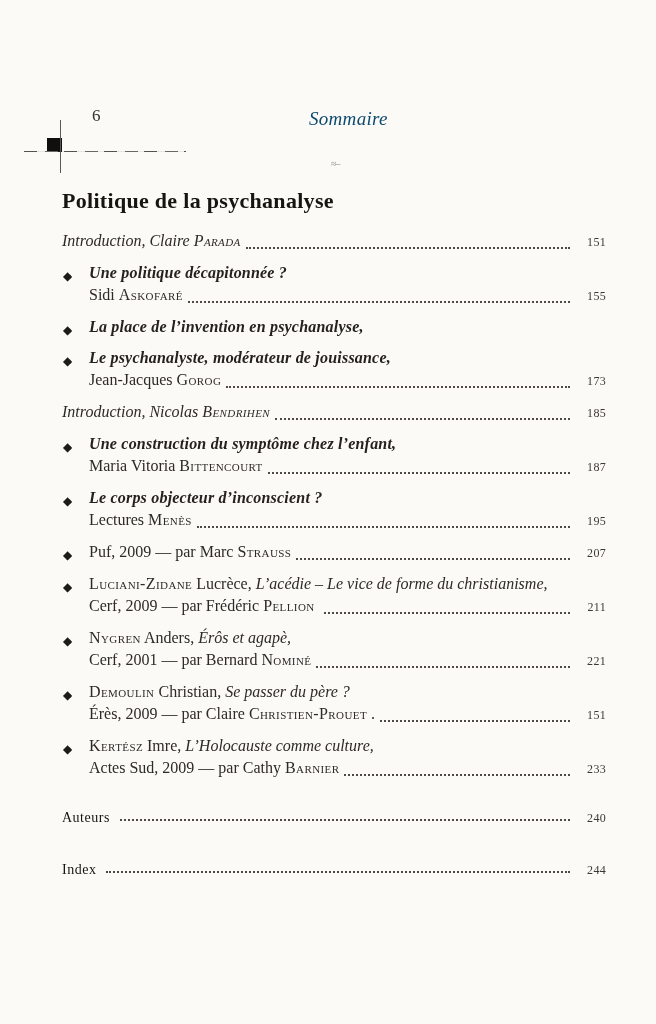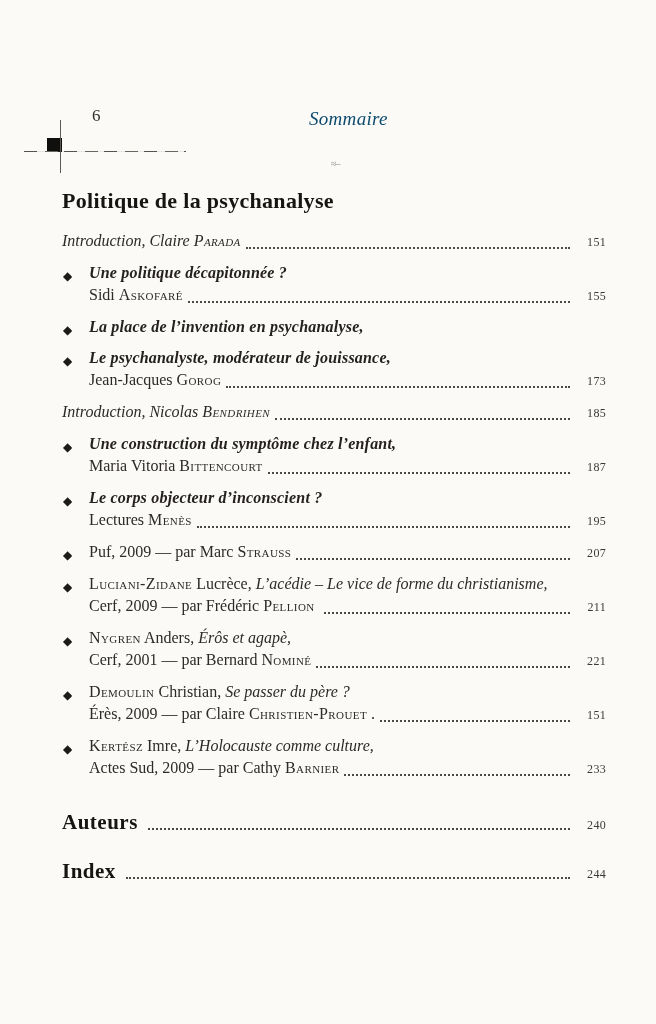--- a/index.html
+++ b/index.html
@@ -40,23 +40,23 @@
     margin:0 3px 4px 5px;
   }
   .pagenum{flex:0 0 auto;min-width:33px;text-align:right;font-size:12px;color:#3c3935;letter-spacing:.3px;}
   
   .s-p{}
   .s-b{font-weight:700;letter-spacing:.2px;color:#24211e;font-style:italic;}
   .s-i{font-style:italic;}
   .s-sc{font-variant:small-caps;letter-spacing:.4px;}
   .s-isc{font-style:italic;font-variant:small-caps;letter-spacing:.4px;}
   
-  .back-row{display:flex;align-items:baseline;margin-top:24px;}
+  .back-row{display:flex;align-items:baseline;margin-top:36px;}
   .back-row:first-of-type{margin-top:30px;}
-  .back-label{font-size:21px;font-weight:700;color:#171512;letter-spacing:.5px;}
+  .back-label{font-size:14px;font-weight:400;color:#171512;letter-spacing:.5px;}
   .back-row .leader{margin-left:10px;margin-bottom:5px;}
 </style>
 </head>
 <body>
 
 <div class="page">
 
   <span class="hdr-num">6</span>
   <span class="hdr-title">Sommaire</span>
   <span class="smudge">≈–</span>

